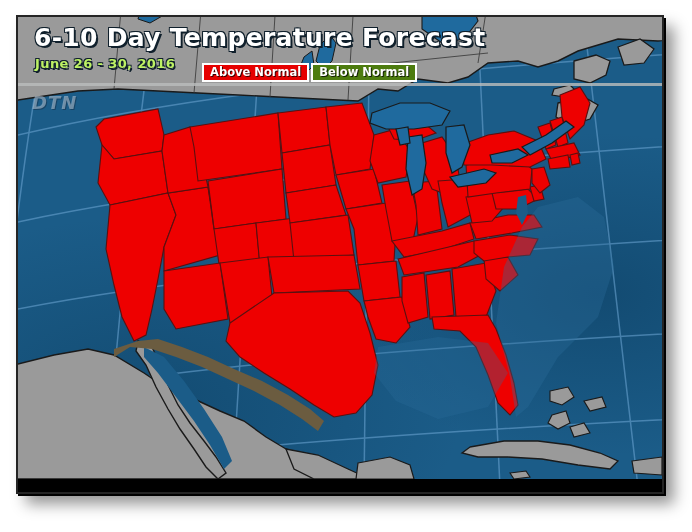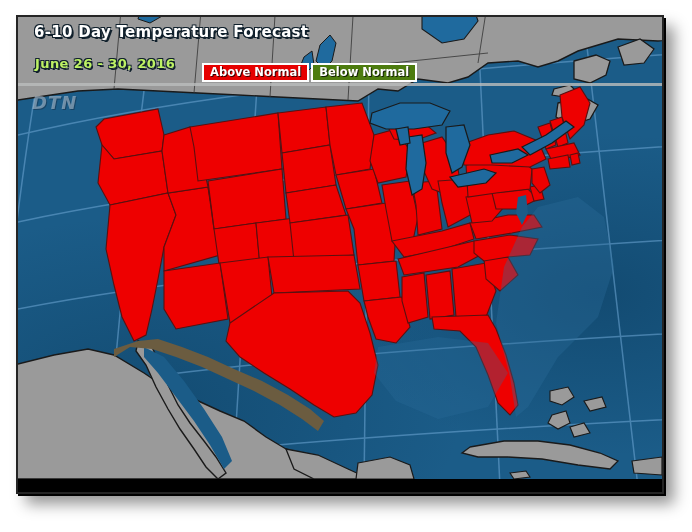--- a/index.html
+++ b/index.html
@@ -58,21 +58,21 @@
 
   
   #sepline{
     position:absolute;left:0;top:66px;width:644px;height:3px;
     background:#b9bcbc;opacity:.82;
   }
 
   
   #title{
     position:absolute;left:16px;top:6px;
-    font-size:15px;font-weight:bold;color:#ffffff;
+    font-size:25px;font-weight:bold;color:#ffffff;
     font-family:"DejaVu Sans",sans-serif;
     letter-spacing:.3px;
     text-shadow:2px 2px 0 #10202c, -1px -1px 0 #10202c, 1px -1px 0 #10202c, -1px 1px 0 #10202c;
     white-space:nowrap;
   }
   #subtitle{
     position:absolute;left:17px;top:29px;
     font-size:13px;font-weight:bold;color:#bef264;
     font-family:"DejaVu Sans",sans-serif;
     letter-spacing:.4px;

